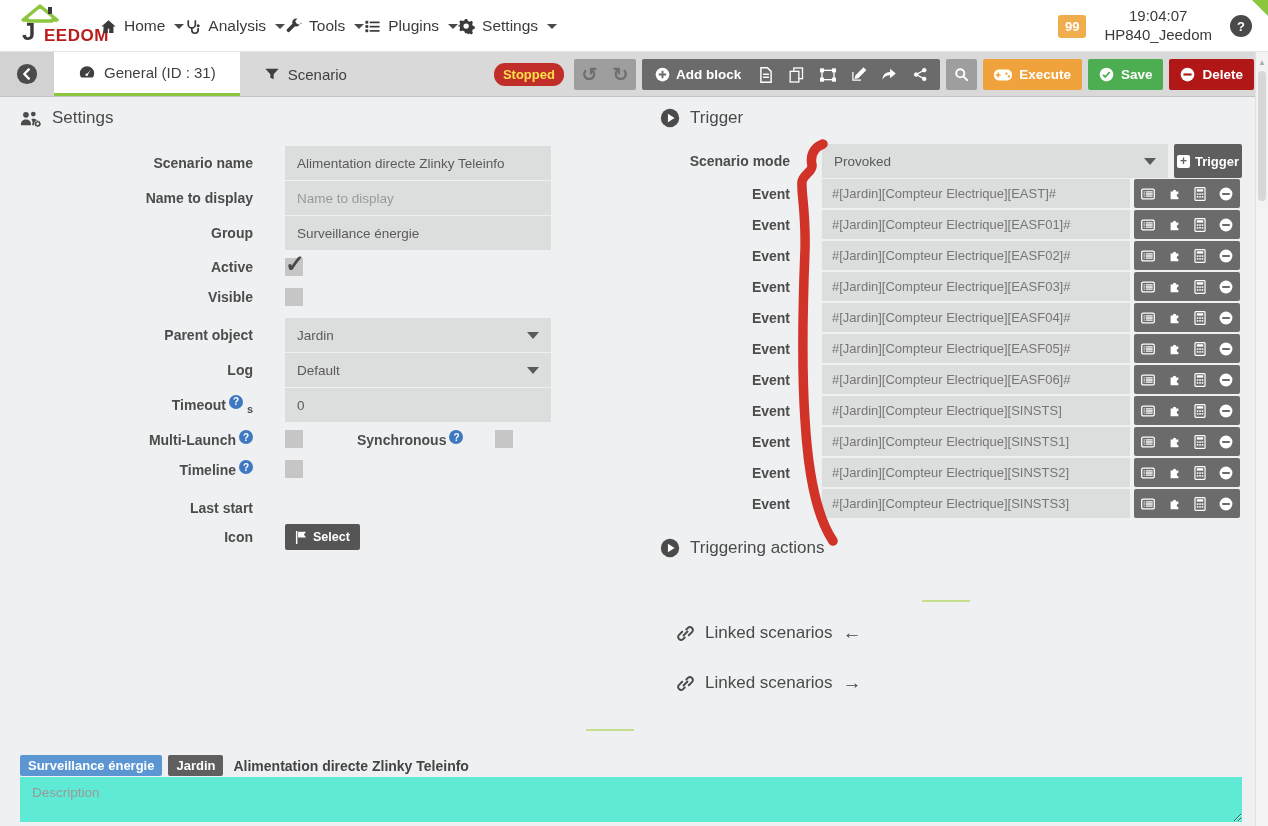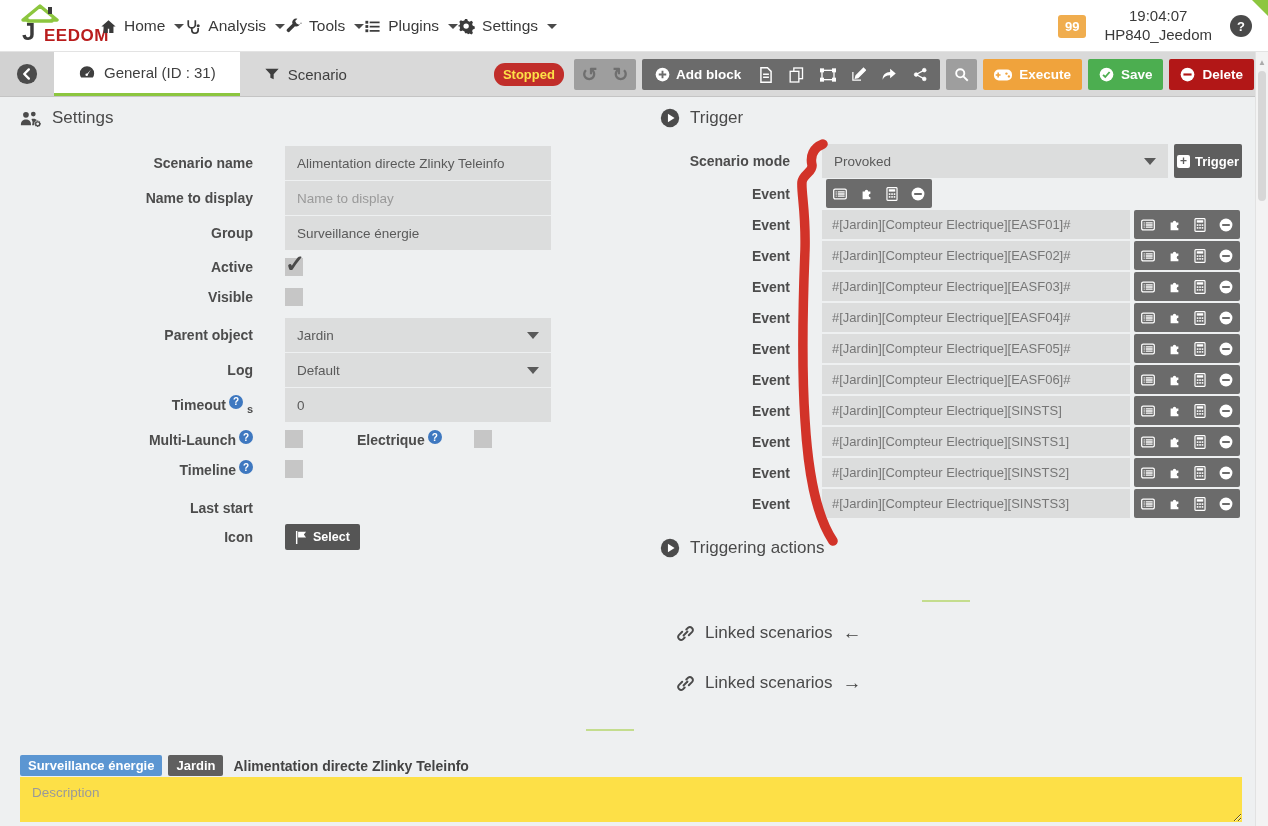--- a/index.html
+++ b/index.html
@@ -77,21 +77,21 @@
   .event-actions span { display:flex; align-items:center; justify-content:center; cursor:pointer; }
   .actions-header { margin-top:20px; }
   .linked-header { position:absolute; left:16px; display:flex; align-items:center; gap:10px; font-size:17px; color:#4a4a4a; }
   .arrow-glyph { font-size:19px; color:#3f3f3f; }
   .green-divider { position:absolute; height:0; border-top:2px solid #c4dd8e; width:48px; }
   
   .footer-badges { position:absolute; left:20px; top:755px; display:flex; align-items:center; gap:6px; }
   .badge-blue { background:#5b96d2; color:#fff; font-size:13px; font-weight:bold; padding:3px 8px; border-radius:2px; }
   .badge-dark { background:#5f5f5f; color:#fff; font-size:13px; font-weight:bold; padding:3px 8px; border-radius:2px; }
   .scenario-title-text { font-size:14px; font-weight:bold; color:#444; margin-left:4px; }
-  .description-area { position:absolute; left:20px; top:777px; width:1222px; height:45px; background:#fde047; border:none; resize:both; padding:8px 12px; font-family:"Liberation Sans",sans-serif; font-size:13.5px; color:#555; }
+  .description-area { position:absolute; left:20px; top:777px; width:1222px; height:45px; background:#5eead4; border:none; resize:both; padding:8px 12px; font-family:"Liberation Sans",sans-serif; font-size:13.5px; color:#555; }
   .description-area::placeholder { color:#9a9a9a; }
   
   .marker-svg { position:absolute; left:780px; top:128px; pointer-events:none; }
 </style>
 </head>
 <body>
 
 <div class="navbar">
   <div class="logo">
     <svg width="40" height="30" viewBox="0 0 40 30">
@@ -319,21 +319,21 @@
       <span class="selcaret"></span>
     </div>
   </div>
   <div class="frow mb8">
     <span class="flabel"><span>Timeout</span><span class="help"></span> <sub style="font-size:11px;">s</sub></span>
     <input class="tinput" value="0" style="">
   </div>
   <div class="frow mb12">
     <span class="flabel"><span>Multi-Launch</span><span class="help"></span></span>
     <span class="cb"></span>
-    <span class="inline-label" style="margin-left:54px;"><span>Electrique</span><span class="help"></span></span>
+    <span class="inline-label" style="margin-left:54px;"><span>Synchronous</span><span class="help"></span></span>
     <span class="cb" style="margin-left:32px;"></span>
   </div>
   <div class="frow mb10">
     <span class="flabel"><span>Timeline</span><span class="help"></span></span>
     <span class="cb"></span>
   </div>
   <div class="frow mb8">
     <span class="flabel">Last start</span>
   </div>
   <div class="frow">
@@ -365,20 +365,21 @@
     </div>
     <div class="btn-trigger">
       <span class="plus-square">+</span>
       <span>Trigger</span>
     </div>
   </div>
 
   <div>
   <div class="frow event-row">
     <span class="flabel">Event</span>
+    <div class="event-input event-value">#[Jardin][Compteur Electrique][EAST]#</div>
     <div class="event-actions">
       <span>
         <svg width="14" height="12" viewBox="0 0 20 16" fill="none" stroke="#fff" stroke-width="1.8">
               <rect x="1" y="1" width="18" height="14" rx="2"></rect>
               <path d="M4.5 5h.1M7.5 5H16M4.5 8h.1M7.5 8H16M4.5 11h.1M7.5 11H16" stroke-linecap="round"></path>
             </svg>
       </span>
       <span>
         <svg width="13" height="13" viewBox="0 0 20 20" fill="#fff">
               <path d="M4 7h3.4a2.6 2.6 0 1 1 5.2 0H16v3.4a2.6 2.6 0 1 0 0 5.2V19H4z"></path>

